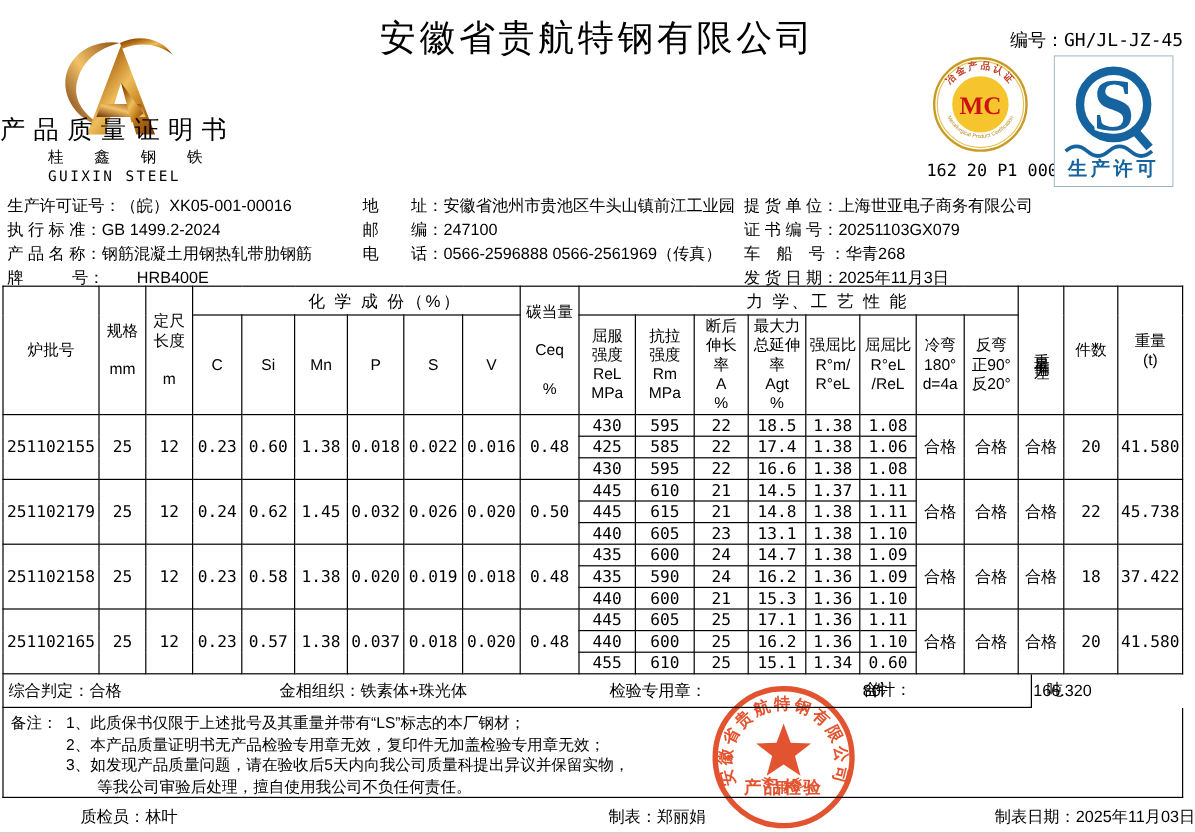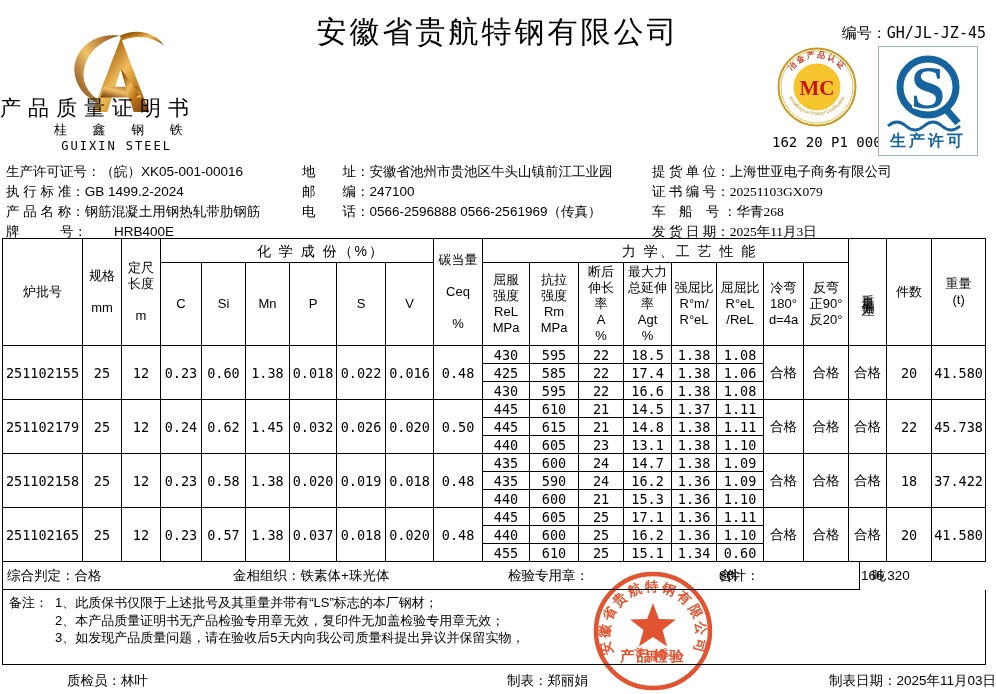--- a/index.html
+++ b/index.html
@@ -17,32 +17,32 @@
   }
   .doc-subtitle{
     position:absolute; top:94px; left:0; width:100%; text-align:left;
     font-family:"Liberation Serif","DejaVu Serif",serif;
     font-size:21px; letter-spacing:7px;
   }
   .doc-no{
     position:absolute; top:24px; right:10px; font-size:15px;
     font-family:"DejaVu Sans Mono","Liberation Mono",monospace;
   }
-  .logo-block{ position:absolute; left:54px; top:26px; width:118px; text-align:right; }
+  .logo-block{ position:absolute; left:40px; top:26px; width:118px; text-align:left; }
   .logo-cn{ font-size:13px; letter-spacing:11px; margin-top:1px; white-space:nowrap; }
   .logo-en{ font-size:12px; letter-spacing:2px; font-family:"DejaVu Sans Mono",monospace; white-space:nowrap; }
   .mc-block{ position:absolute; left:772px; top:46px; width:90px; text-align:center; }
   .mc-code{ font-size:14px; margin-top:2px; white-space:nowrap;
             font-family:"DejaVu Sans Mono","Liberation Mono",monospace; }
   .qs-block{ position:absolute; left:878px; top:46px; }
   
   .info{ position:absolute; top:162px; font-size:13.5px; line-height:20px; white-space:nowrap; }
   .info-left{ left:6px; }
   .info-mid{ left:302px; }
-  .info-right{ left:652px;font-family:Liberation Serif, serif; }
+  .info-right{ left:620px; }
   
   .table-wrap{ position:absolute; top:238px; left:2px; width:986px; }
   table.cert{ border-collapse:collapse; table-layout:fixed; width:984px; }
   .cert th,.cert td{
     border:1px solid #000; text-align:center; vertical-align:middle;
     font-weight:normal; padding:0; overflow:hidden;
   }
   .cert thead th{ font-size:13px; line-height:16px; white-space:pre-line; }
   .cert thead .grp{ font-size:14px; letter-spacing:2px;padding-left:48px; }
   .cert tbody td{
@@ -410,20 +410,21 @@
       <span style="left:716px"><span>合计：</span><span>80</span>&nbsp;&nbsp;<span>件</span></span>
       <span style="left:858px"><span>166.320</span>&nbsp;&nbsp;&nbsp;<span>吨</span></span>
     </div>
 
     <div class="notes">
       <div class="lbl">备注：</div>
       <div>
         <div class="ln">1、此质保书仅限于上述批号及其重量并带有“LS”标志的本厂钢材；</div>
         <div class="ln">2、本产品质量证明书无产品检验专用章无效，复印件无加盖检验专用章无效；</div>
         <div class="ln">3、如发现产品质量问题，请在验收后5天内向我公司质量科提出异议并保留实物，</div>
+        <div class="ln">　　等我公司审验后处理，擅自使用我公司不负任何责任。</div>
       </div>
     </div>
   </div>
 
   <div class="footer">
     <span class="f1">质检员：林叶</span>
     <span class="f2">制表：郑丽娟</span>
     <span class="f3">制表日期：2025年11月03日</span>
   </div>
 

